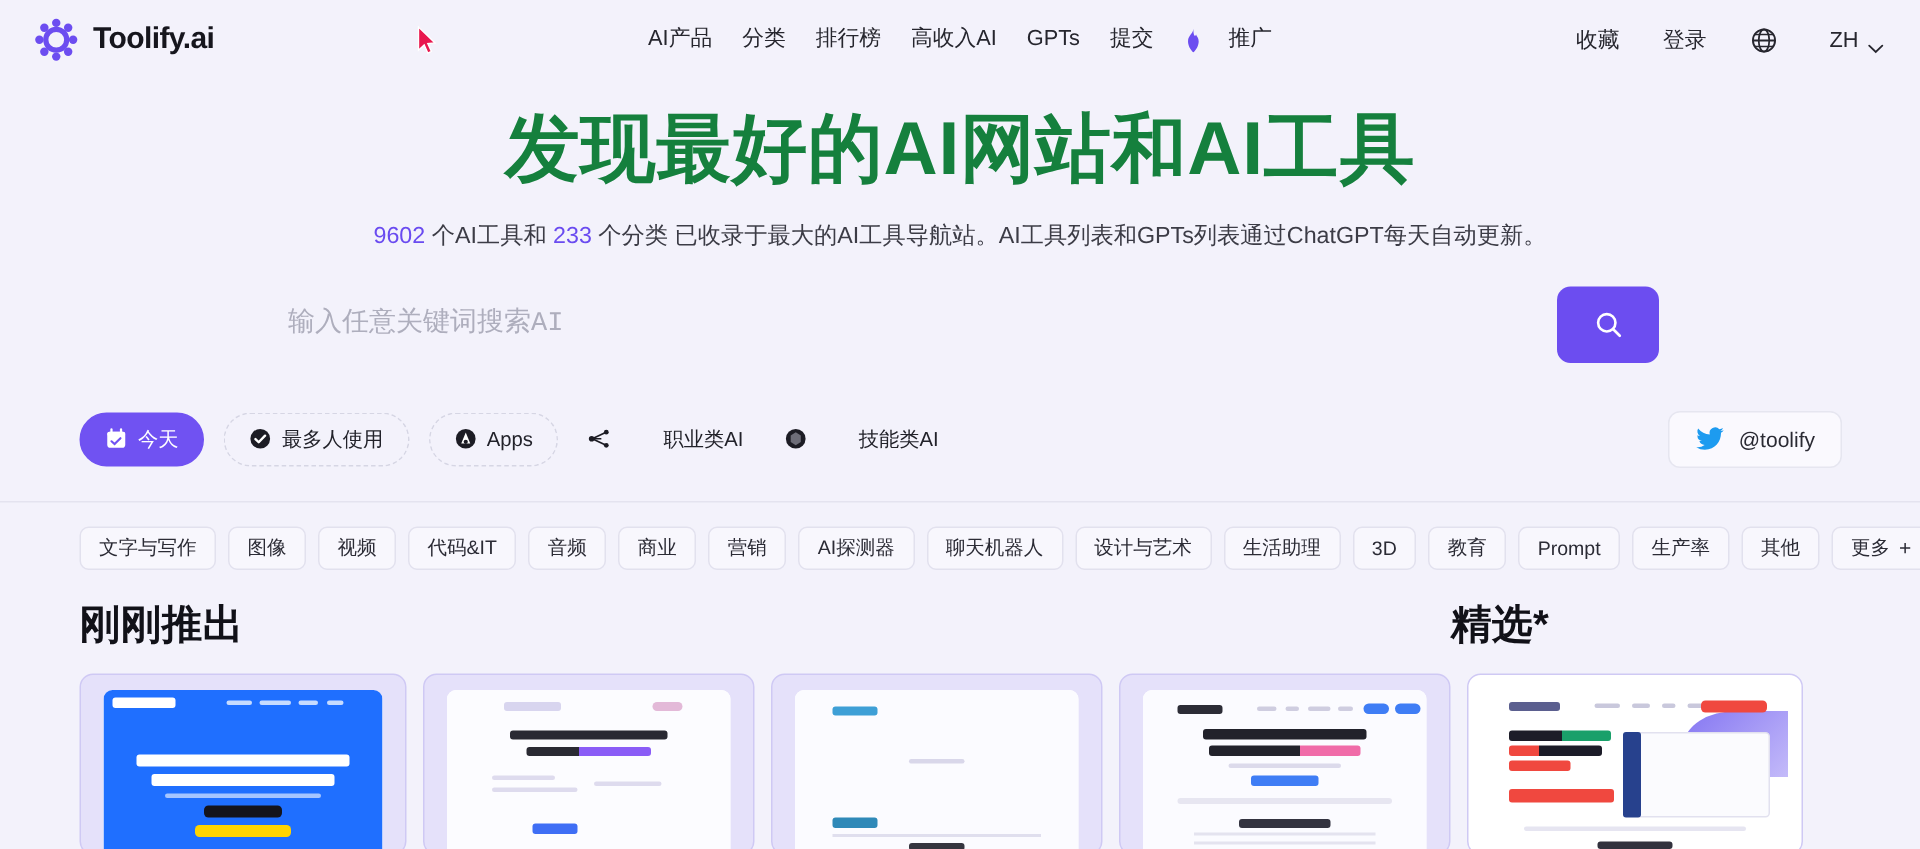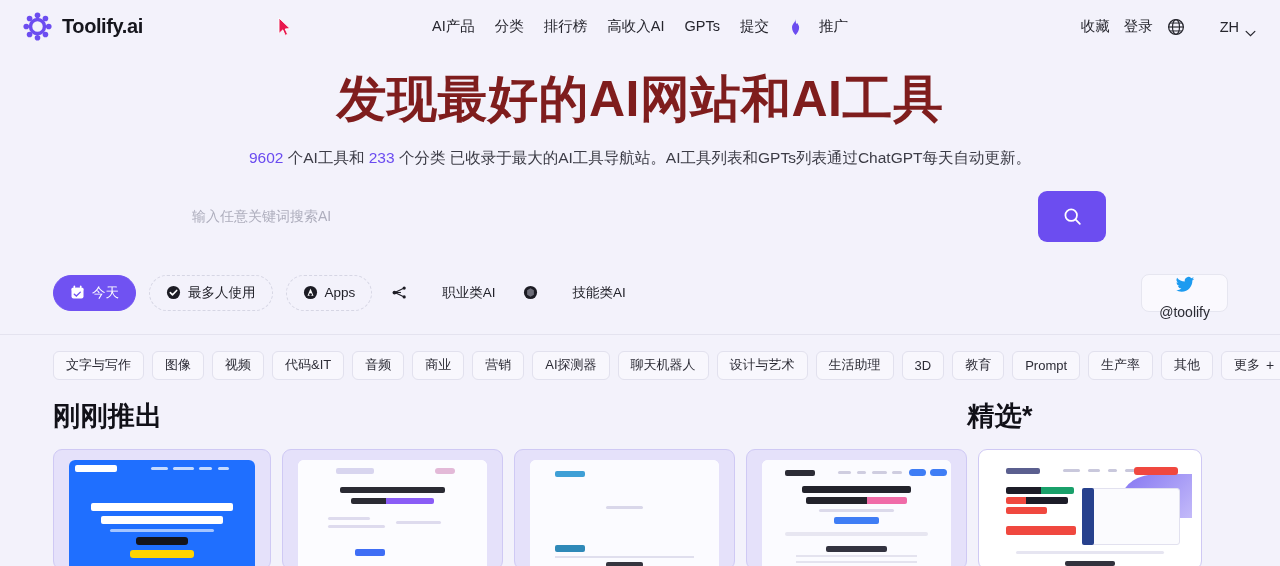--- a/index.html
+++ b/index.html
@@ -41,37 +41,37 @@
     cursor: pointer;
     line-height: 1;
   }
   .nav-promo { display: flex; align-items: flex-start; gap: 17px; }
   .flame { width: 13px; height: 16px; display: block; }
 
   .header-right {
     margin-left: auto;
     display: flex;
     align-items: center;
-    gap: 14px;
+    gap: 29px;
     white-space: nowrap;
   }
   .header-link { font-size: 14.5px; color: #26262e; cursor: pointer; }
   .lang { display: flex; align-items: center; gap: 6px; cursor: pointer; }
   .lang-text { font-size: 14.5px; color: #26262e; margin-left: 29px; }
   .chev { width: 11px; height: 7px; display: block; }
 
   .cursor { position: absolute; left: 278px; top: 17px; width: 14px; height: 20px; }
 
   
   .hero { text-align: center; padding-top: 16px; }
   .hero-title {
     font-size: 50px;
     font-weight: 800;
     letter-spacing: 0.5px;
-    color: #7f1d1d;
+    color: #15803d;
     margin: 0;
     line-height: 1.22;
   }
   .hero-sub {
     margin: 17px 0 0;
     font-size: 15.5px;
     color: #3c3c46;
     line-height: 1.4;
   }
   .hero-sub .accent { color: #6a4bf0; }
@@ -85,22 +85,22 @@
     gap: 0;
     height: 51px;
     position: relative;
   }
   .search-input {
     flex: 1 1 auto;
     height: 51px;
     border: none;
     outline: none;
     background: transparent;
-    font-size: 14px;
-    font-family: Liberation Sans, sans-serif;
+    font-size: 18px;
+    font-family: Liberation Mono, monospace;
     color: #a16207;
     padding-left: 18px;
   }
   .search-input::placeholder { color: #aeaebd; }
   .search-btn {
     width: 68px;
     height: 51px;
     border: none;
     border-radius: 9px;
     background: #6c4df0;
@@ -148,21 +148,20 @@
     align-items: center;
     gap: 9px;
     height: 38px;
     padding: 0 17px;
     border-radius: 8px;
     border: 1px solid #e6e6f0;
     background: #faf9fe;
     font-size: 14px;
     color: #2a2a33;
     cursor: pointer;
-    flex-direction: column;
   }
 
   .divider { margin-top: 22px; height: 1px; background: #e4e3ef; width: 100%; }
 
   
   .tag-row {
     padding: 16px 52px 0 53px;
     display: flex;
     align-items: center;
     gap: 8px;

